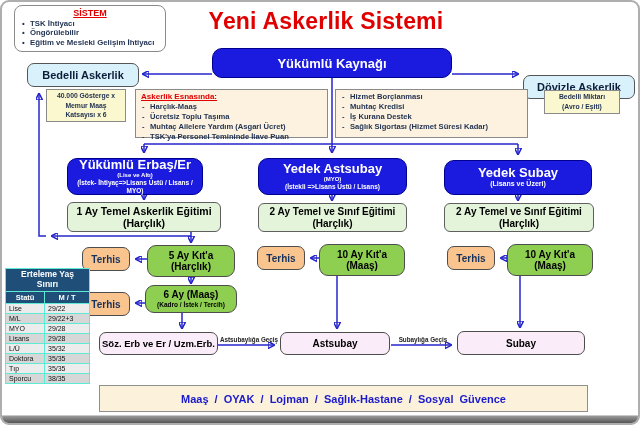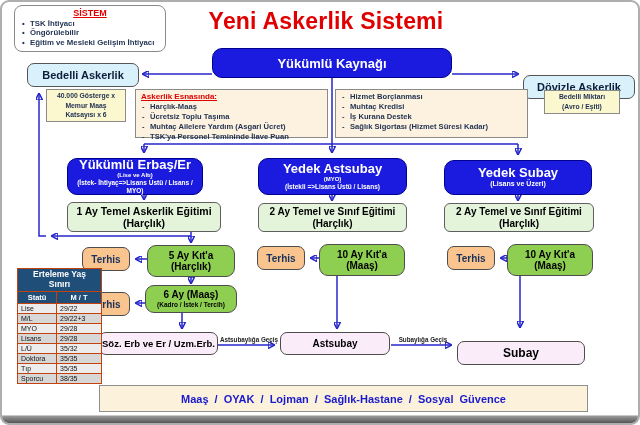--- a/index.html
+++ b/index.html
@@ -35,21 +35,21 @@
   .green  { background:#8ecf52; border:1px solid #4d4d4d; border-radius:9px; color:#000; font-weight:bold; font-size:10px; line-height:1.15; }
   .gsub   { font-size:6.5px; line-height:1.2; }
   .orange { background:#fac48e; border:1px solid #4d4d4d; border-radius:7px; color:#17325e; font-weight:bold; font-size:10px; }
   .pink   { background:#faecf9; border:1px solid #4d4d4d; border-radius:7px; color:#000; font-weight:bold; font-size:9.5px; }
 
   .translabel { position:absolute; width:64px; text-align:center; color:#222; font-size:6.3px; font-weight:bold; }
 
   .bbar { position:absolute; left:97px; top:383px; width:489px; height:27px; background:#fcf2dc; border:1px solid #8f8f8f;
           display:flex; align-items:center; justify-content:center; color:#1a1acc; font-size:11px; font-weight:bold; word-spacing:3px; }
 
-  table.ert { position:absolute; left:15px; top:266px; width:85px; border-collapse:separate; border-spacing:1px; background:#c2410c; }
+  table.ert { position:absolute; left:3px; top:266px; width:85px; border-collapse:separate; border-spacing:1px; background:#5eead4; }
   table.ert th, table.ert td { padding:1px 3px; }
   .ert-title { background:#1f4e79; color:#fff; font-size:8.5px; font-weight:bold; text-align:center; line-height:1.15; padding:2px 1px; }
   .ert-col   { background:#1f4e79; color:#fff; font-size:7.5px; font-weight:bold; text-align:center; }
   .ert td    { font-size:7px; color:#111; }
   .ert tr.r0 td { background:#ececec; }
   .ert tr.r1 td { background:#d7d7d7; }
   .ert td.v { text-align:left; }
 
   svg.arrows { position:absolute; left:0; top:0; pointer-events:none; }
   svg.arrows path { stroke:#2626cc; stroke-width:1.5; fill:none; }
@@ -186,21 +186,21 @@
   <div class="box green" style="left:505px; top:242px; width:86px; height:32px;">
     <div>10 Ay Kıt'a</div>
     <div>(Maaş)</div>
   </div>
   <div class="box orange" style="left:445px; top:244px; width:48px; height:24px;">Terhis</div>
 
   <div class="box pink" style="left:97px; top:330px; width:119px; height:23px;">Söz. Erb ve Er / Uzm.Erb.</div>
   <div class="translabel" style="left:215px; top:334px;">Astsubaylığa Geçiş</div>
   <div class="box pink" style="left:278px; top:330px; width:110px; height:23px; font-size:10px;">Astsubay</div>
   <div class="translabel" style="left:389px; top:334px;">Subaylığa Geçiş</div>
-  <div class="box pink" style="left:455px; top:339px; width:128px; height:24px; font-size:12px;">Subay</div>
+  <div class="box pink" style="left:455px; top:329px; width:128px; height:24px; font-size:10px;">Subay</div>
 
   <div class="bbar">Maaş / OYAK / Lojman / Sağlık-Hastane / Sosyal Güvence</div>
 
   <table class="ert">
     <thead>
       <tr>
         <th colspan="2" class="ert-title">
           <div>Erteleme Yaş</div>
           <div>Sınırı</div>
         </th>

